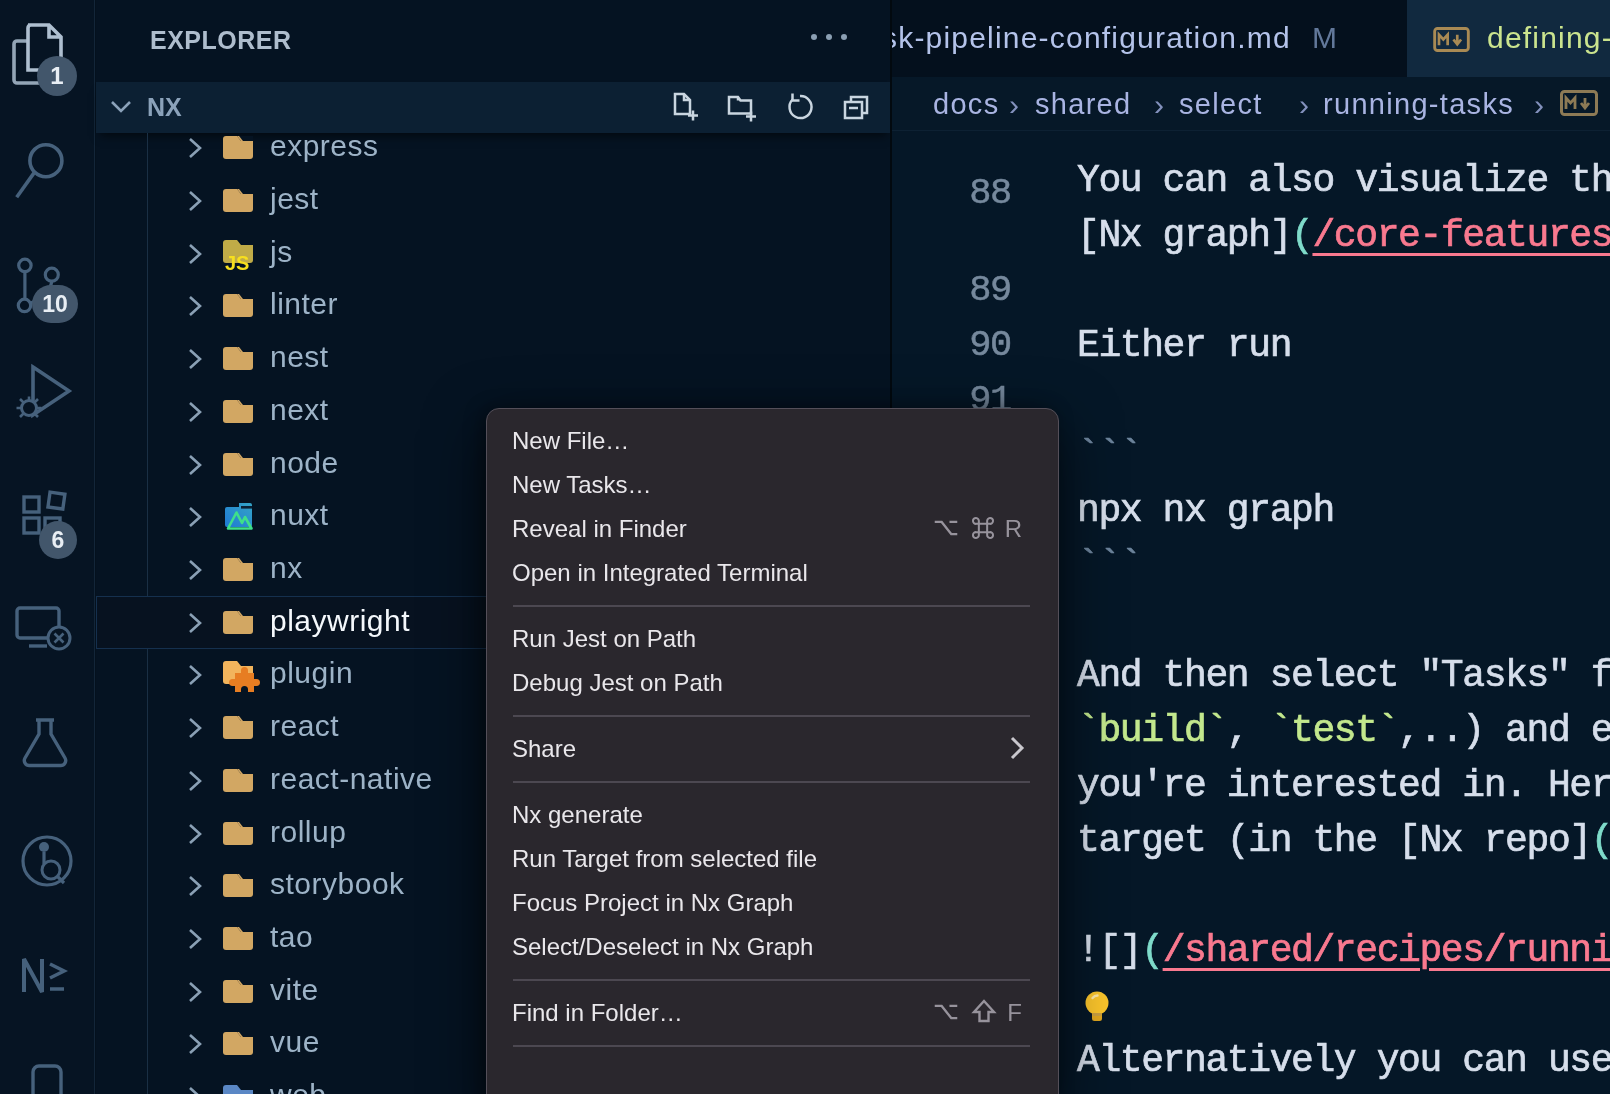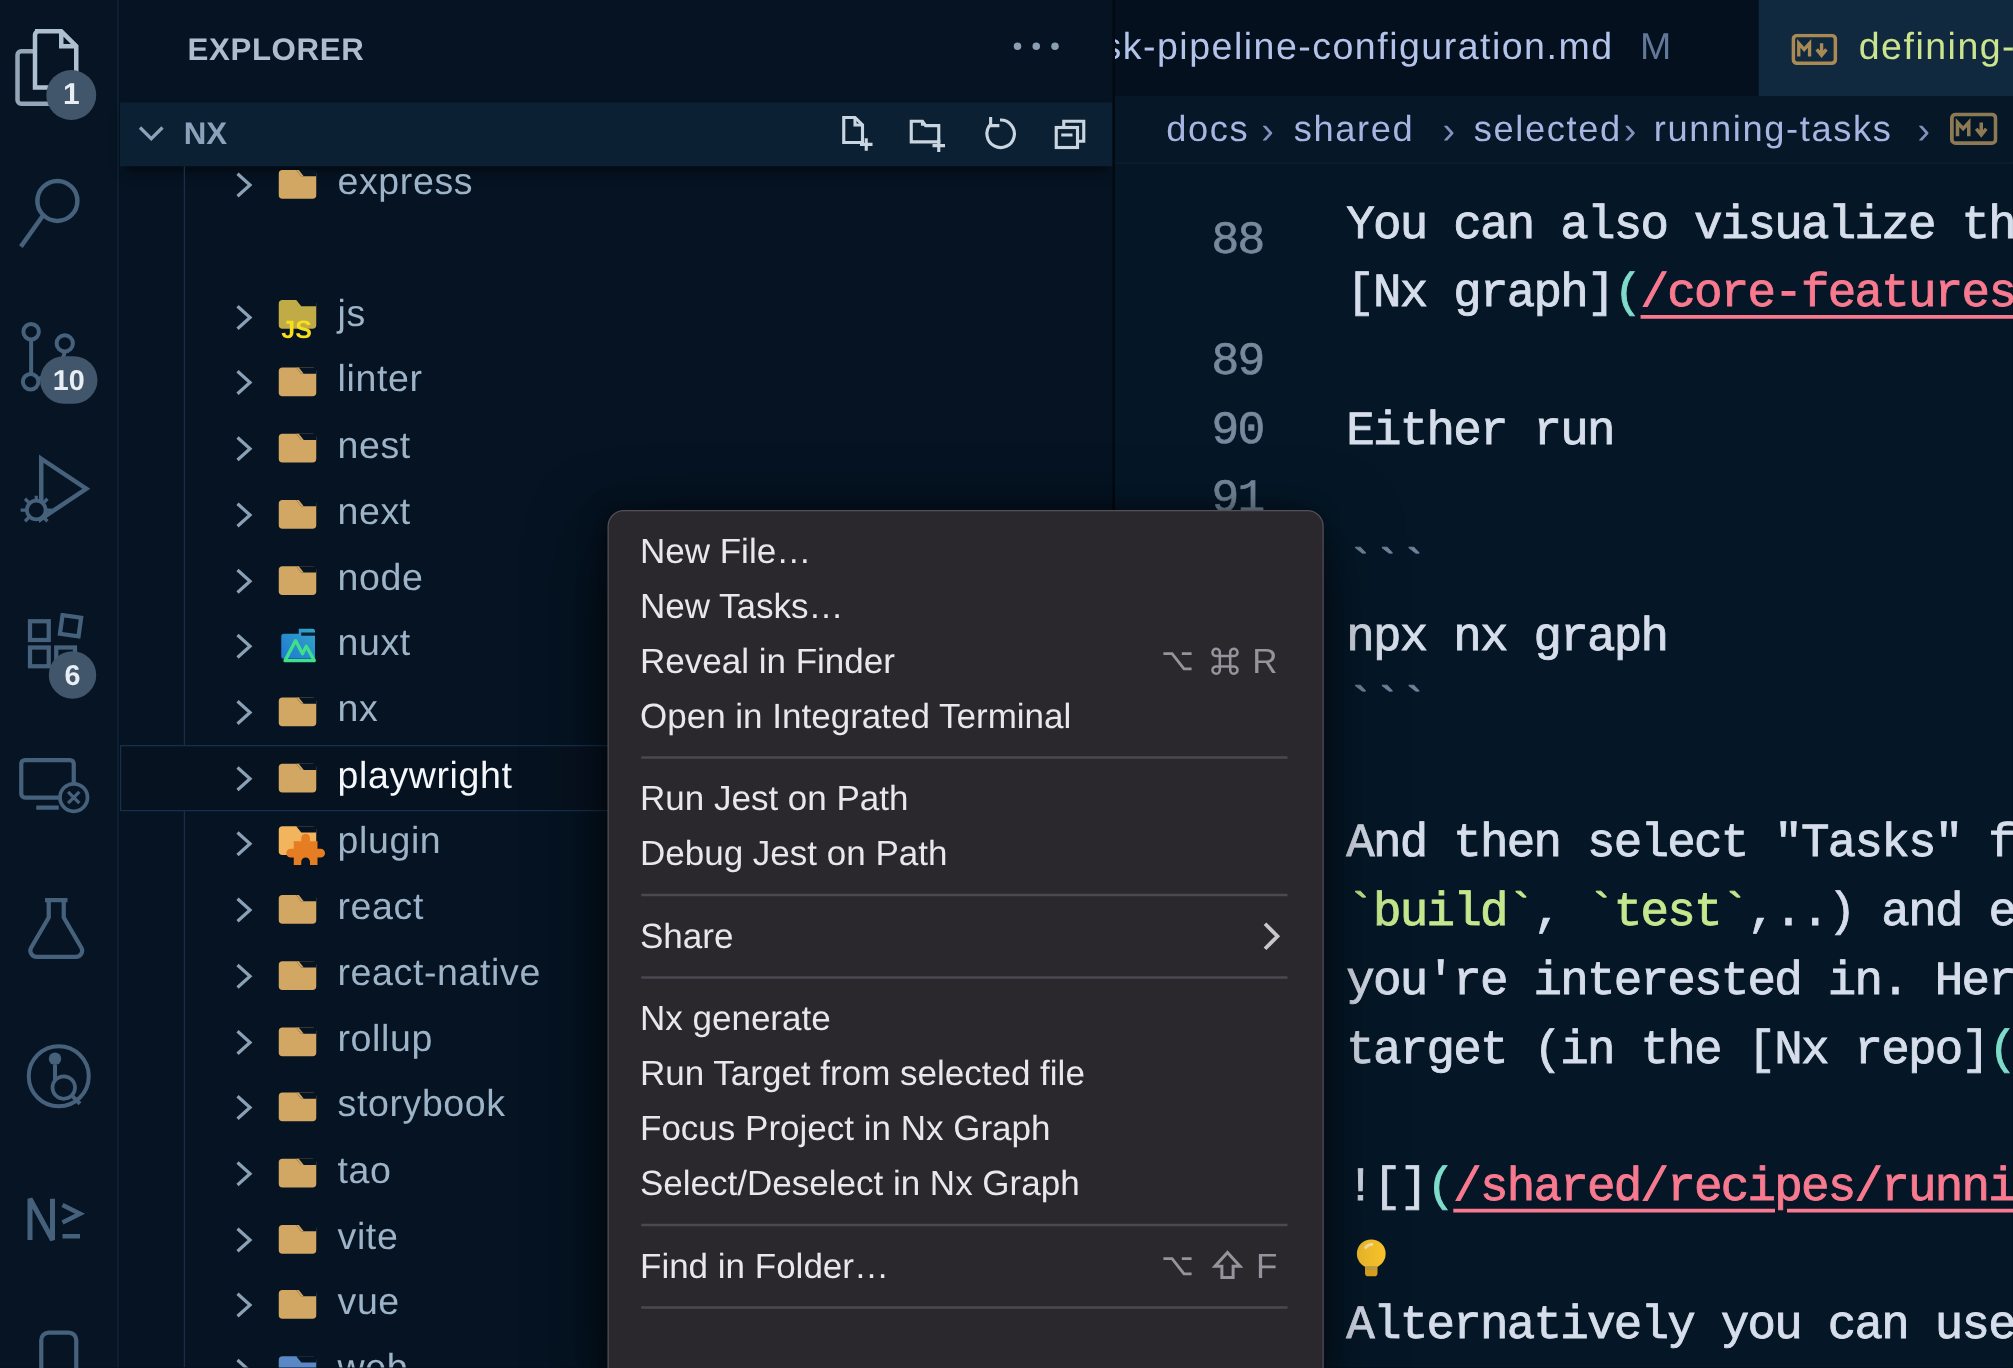--- a/index.html
+++ b/index.html
@@ -32,21 +32,21 @@
   .crumb { position:absolute; top:11px; white-space:pre; letter-spacing:1.3px; }
   .csep { position:absolute; top:11px; color:#8391bd; font-size:30px; }
   
   .gut { position:absolute; left:-1px; font-family:"Liberation Mono",monospace; font-size:37px; letter-spacing:-1.3px; color:#76899d; width:120px; text-align:right; line-height:55px; -webkit-text-stroke:0.5px currentColor; }
   .cl { position:absolute; left:185px; font-family:"Liberation Mono",monospace; font-size:38px; letter-spacing:-1.4px; color:#d6deeb; white-space:pre; line-height:55px; -webkit-text-stroke:0.7px currentColor; }
   .grn { color:#c3e88d; }
   .teal { color:#7fdbca; }
   .pnk { color:#f9798f; text-decoration:underline; text-decoration-thickness:3px; text-underline-offset:7px; }
   
   #menu { position:absolute; left:486px; top:408px; width:573px; height:700px; background:#2a272d; border:1px solid #544f59; border-radius:13px 13px 0 0; box-shadow:0 18px 60px rgba(0,0,0,0.6), -4px 0 18px rgba(0,0,0,0.35); }
-  .mi { position:relative; height:44px; line-height:44px; font-size:28px; color:#e9e7eb; padding-left:25px; white-space:pre; }
+  .mi { position:relative; height:44px; line-height:44px; font-size:24px; color:#e9e7eb; padding-left:25px; white-space:pre; }
   .mi.hl { background:#1d59c2; border-radius:6px; margin:1.5px 12px 1.5px 9px; height:41px; line-height:41px; padding-left:16px; color:#fff; }
   .msep { height:2px; background:#4c4851; margin:10px 28px 10px 26px; }
   .msc { position:absolute; right:36px; top:0; color:#97939c; }
 </style>
 </head>
 <body>
 <div id="abar">
   <svg style="position:absolute;left:10px;top:20px" width="64" height="68" viewBox="0 0 64 68">
     <rect x="4" y="21" width="34" height="42" rx="3" fill="none" stroke="#93a5b6" stroke-width="3.6"></rect>
     <path d="M18 5 h21 l12 12 v30 a3 3 0 0 1 -3 3 h-30 V8 a3 3 0 0 1 3 -3 z" fill="#061423"></path>
@@ -137,20 +137,31 @@
         <svg class="chev" width="20" height="22" viewBox="0 0 20 22">
           <path d="M5 2 L15 11 L5 20" fill="none" stroke="#8aa0b5" stroke-width="2.6"></path>
         </svg>
         <svg class="ficon" width="32" height="28" viewBox="0 0 32 28">
           <rect x="1" y="3" width="30" height="23" rx="3" fill="#d2a763"></rect>
           <path d="M15 3 L19 8 L31 8 L31 3 Z" fill="#051322"></path>
           <path d="M15 3 L19 8 L21 8 L17 3 Z" fill="#d2a763"></path>
         </svg>
         <span class="txt">express</span>
       </div>
+  <div class="row" style="top:40.9px">
+        <svg class="chev" width="20" height="22" viewBox="0 0 20 22">
+          <path d="M5 2 L15 11 L5 20" fill="none" stroke="#8aa0b5" stroke-width="2.6"></path>
+        </svg>
+        <svg class="ficon" width="32" height="28" viewBox="0 0 32 28">
+          <rect x="1" y="3" width="30" height="23" rx="3" fill="#d2a763"></rect>
+          <path d="M15 3 L19 8 L31 8 L31 3 Z" fill="#051322"></path>
+          <path d="M15 3 L19 8 L21 8 L17 3 Z" fill="#d2a763"></path>
+        </svg>
+        <span class="txt">jest</span>
+      </div>
   <div class="row" style="top:93.6px">
         <svg class="chev" width="20" height="22" viewBox="0 0 20 22">
           <path d="M5 2 L15 11 L5 20" fill="none" stroke="#8aa0b5" stroke-width="2.6"></path>
         </svg>
         <svg class="ficon" width="34" height="34" viewBox="0 0 34 34" style="top:10px">
           <rect x="1" y="3" width="30" height="23" rx="3" fill="#c0ab47"></rect>
           <path d="M15 3 L19 8 L31 8 L31 3 Z" fill="#051322"></path>
           <text x="3" y="33" font-family="Liberation Sans" font-size="20" font-weight="bold" fill="#f7df1e">JS</text>
         </svg>
         <span class="txt">js</span>
@@ -348,21 +359,21 @@
       </svg>
     <div id="tab1lbl">sk-pipeline-configuration.md</div>
     <div id="tab1m">M</div>
     <div id="tab2lbl">defining-</div>
   </div>
   <div id="crumbs">
     <span class="crumb" style="left:41px">docs</span>
       <span class="csep" style="left:117px">›</span>
     <span class="crumb" style="left:143px">shared</span>
       <span class="csep" style="left:262px">›</span>
-    <span class="crumb" style="left:287px">selected</span>
+    <span class="crumb" style="left:287px">select</span>
       <span class="csep" style="left:407px">›</span>
     <span class="crumb" style="left:431px">running-tasks</span>
       <span class="csep" style="left:642px">›</span>
     <svg style="position:absolute;left:668px;top:13px" width="38" height="26" viewBox="0 0 38 26">
         <rect x="1.5" y="1.5" width="35" height="23" rx="3" fill="none" stroke="#8d7a55" stroke-width="3"></rect>
         <path d="M6 19 V8 l4.5 5 L15 8 v11" fill="none" stroke="#8d7a55" stroke-width="2.8"></path>
         <path d="M25 8 v8 M21 13 l4 5 4-5" fill="none" stroke="#8d7a55" stroke-width="2.8"></path>
       </svg>
   </div>
   <div id="code">

